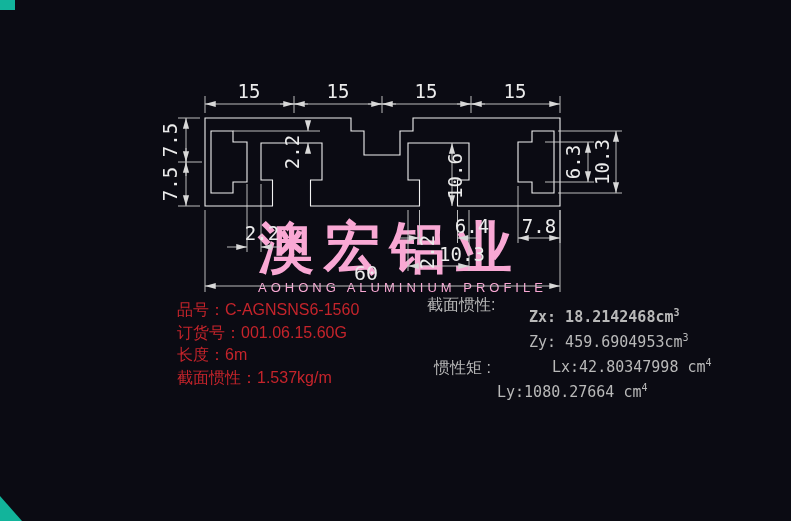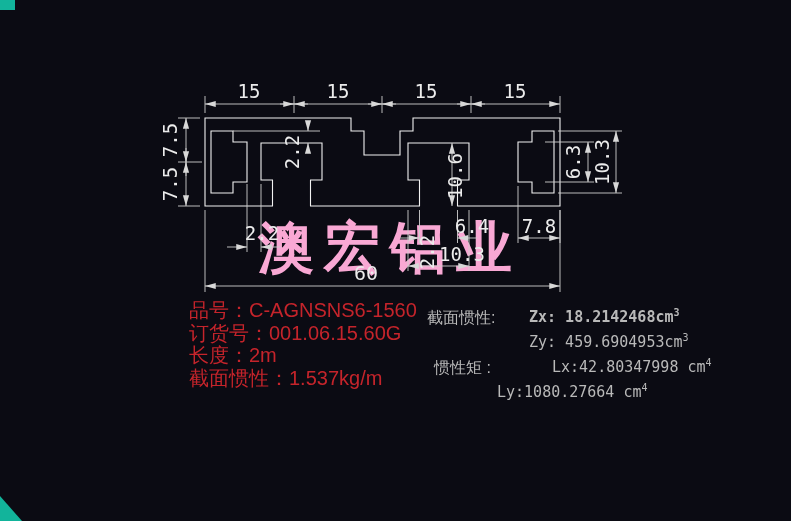--- a/index.html
+++ b/index.html
@@ -11,43 +11,44 @@
   
   .watermark{position:absolute;left:258px;top:220px;z-index:1;color:#f9a8d4;text-align:left;}
   .wm-cn{font-size:56px;font-weight:bold;letter-spacing:10px;line-height:56px;white-space:nowrap;}
   .wm-en{font-size:13px;letter-spacing:4px;margin-top:4px;white-space:nowrap;}
   svg.draw{position:absolute;left:0;top:0;z-index:2;}
   .dimtxt{font-family:"DejaVu Sans Mono", monospace;fill:#ececec;font-size:19px;}
   .dimtxt.big{font-size:20px;}
   .profline{stroke:#f2f2f2;stroke-width:1.1;fill:none;}
   .dimline{stroke:#cfcfcf;stroke-width:0.9;fill:none;}
   
-  .product{position:absolute;left:189px;top:299px;z-index:3;color:#c5242b;font-size:20px;line-height:22.5px;white-space:nowrap;}
+  .product{position:absolute;left:177px;top:299px;z-index:3;color:#c5242b;font-size:16px;line-height:22.5px;white-space:nowrap;}
   
   .inertia{position:absolute;left:0;top:0;z-index:3;color:#b9b9b9;font-size:15px;}
   .inertia .lbl{position:absolute;font-size:16px;white-space:nowrap;}
   .inertia .val{position:absolute;font-family:"DejaVu Sans Mono", monospace;white-space:nowrap;}
   .inertia sup{font-size:10px;}
-  .lbl-section{left:427px;top:308px;}
+  .lbl-section{left:427px;top:295px;}
   .val-zx{left:529px;top:307px;font-weight:bold;}
   .val-zy{left:529px;top:332px;}
   .lbl-moment{left:434px;top:358px;text-align:center;}
   .val-lx{left:552px;top:357px;}
   .val-ly{left:497px;top:382px;}
   
   .corner-tl{position:absolute;left:0;top:0;width:15px;height:10px;background:#12b49b;z-index:4;}
   .corner-bl{position:absolute;left:0;bottom:0;width:0;height:0;border-left:22px solid #12b49b;border-top:25px solid transparent;z-index:4;}
 </style>
 </head>
 <body>
 
 <div class="stage">
 
   <div class="watermark">
     <div class="wm-cn">澳宏铝业</div>
+    <div class="wm-en">AOHONG ALUMINIUM PROFILE</div>
   </div>
 
   <svg class="draw" width="791" height="521" viewBox="0 0 791 521">
     <defs>
       <marker id="arw" viewBox="0 0 12 8" refX="11.5" refY="4" markerWidth="13" markerHeight="9" orient="auto-start-reverse">
         <path d="M0.5,0.8 L11.5,4 L0.5,7.2 Z" fill="#d8d8d8"></path>
       </marker>
     </defs>
 
     <g>
@@ -135,21 +136,21 @@
       <line class="dimline" x1="205" y1="210" x2="205" y2="292"></line>
       <line class="dimline" x1="560" y1="210" x2="560" y2="292"></line>
       <line class="dimline" x1="205" y1="286" x2="560" y2="286" marker-start="url(#arw)" marker-end="url(#arw)"></line>
       <text class="dimtxt big" x="366" y="280" text-anchor="middle">60</text>
     </g>
   </svg>
 
   <div class="product">
     <div>品号：C-AGNSNS6-1560</div>
     <div>订货号：001.06.15.60G</div>
-    <div>长度：2m</div>
+    <div>长度：6m</div>
     <div>截面惯性：1.537kg/m</div>
   </div>
 
   <div class="inertia">
     <div class="lbl lbl-section">截面惯性:</div>
     <div class="val val-zx"><span>Zx: 18.2142468cm</span><sup>3</sup></div>
     <div class="val val-zy"><span>Zy: 459.6904953cm</span><sup>3</sup></div>
     <div class="lbl lbl-moment">惯性矩 :</div>
     <div class="val val-lx"><span>Lx:42.80347998 cm</span><sup>4</sup></div>
     <div class="val val-ly"><span>Ly:1080.27664 cm</span><sup>4</sup></div>

